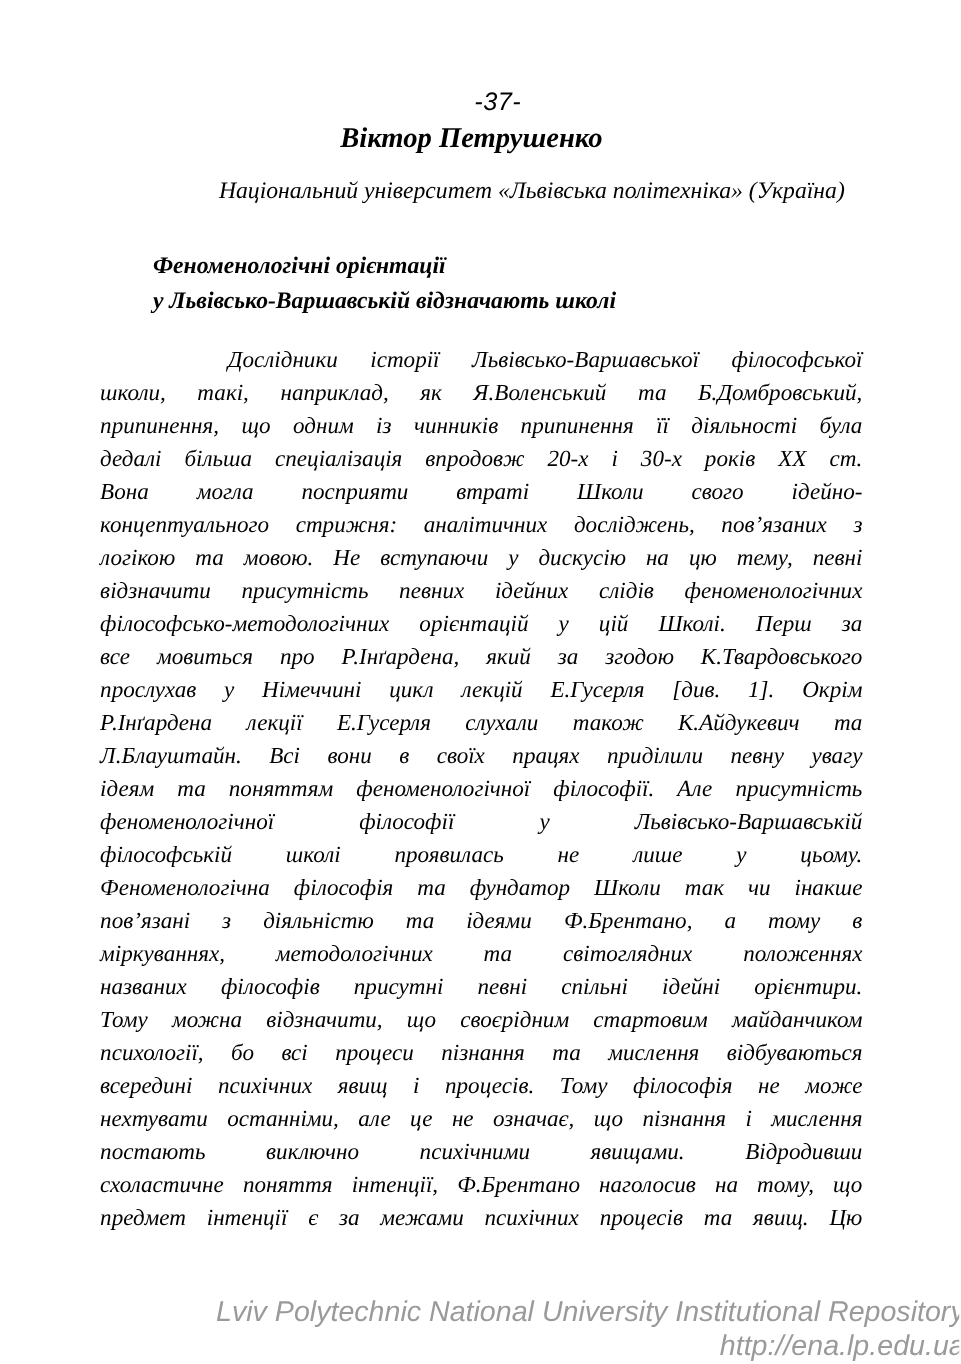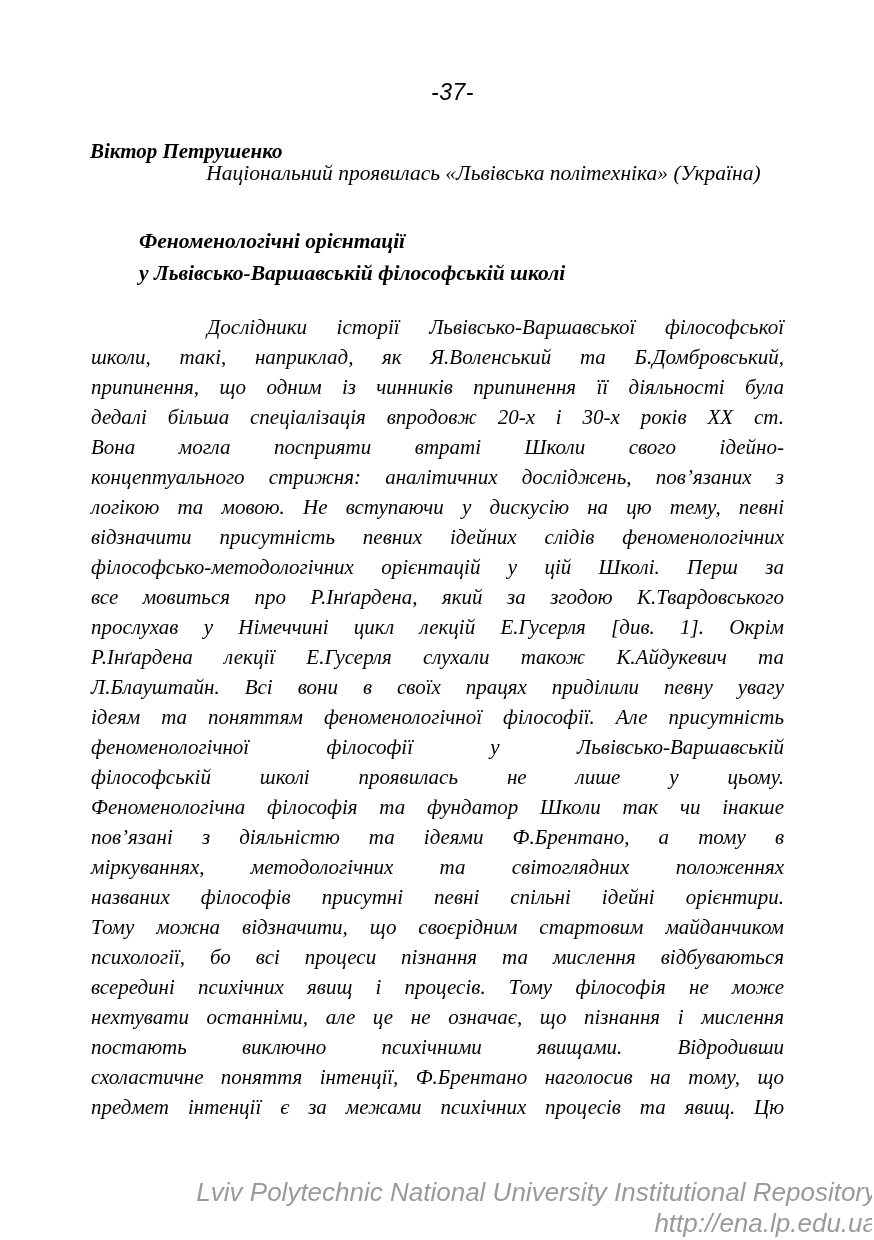--- a/index.html
+++ b/index.html
@@ -22,25 +22,25 @@
   }
   .page-number {
     top: 76px;
     padding-left: 30px;
     text-align: center;
     font-family: "Liberation Sans", sans-serif;
     font-size: 23px;
     letter-spacing: 0.5px;
   }
   .author-line {
-    top: 134px;
-    text-align: left;
+    top: 108px;
+    text-align: center;
     padding-right: 18px;
     font-weight: 700;
-    font-size: 21px;
+    font-size: 26px;
     line-height: 29px;
   }
   .affiliation-line {
     top: 156px;
     text-align: center;
     padding-left: 92px;
     font-size: 21.5px;
     line-height: 29px;
   }
   .article-title {
@@ -76,25 +76,25 @@
 </style>
 </head>
 <body>
 
 <div class="page" style="--bg: #ffffff; --ink: #000000; --footer-ink: #9a9a9a;">
 
   <div class="col page-number">-37-</div>
 
   <div class="col author-line">Віктор Петрушенко</div>
 
-  <div class="col affiliation-line">Національний проявилась «Львівська політехніка» (Україна)</div>
+  <div class="col affiliation-line">Національний університет «Львівська політехніка» (Україна)</div>
 
   <div class="col article-title">
     <div>Феноменологічні орієнтації</div>
-    <div>у Львівсько-Варшавській філософській школі</div>
+    <div>у Львівсько-Варшавській відзначають школі</div>
   </div>
 
   <div class="col body-text">
       <div class="body-line first">Дослідники історії Львівсько-Варшавської філософської</div>
       <div class="body-line">школи, такі, наприклад, як Я.Воленський та Б.Домбровський,</div>
       <div class="body-line">припинення, що одним із чинників припинення її діяльності була</div>
       <div class="body-line">дедалі більша спеціалізація впродовж 20-х і 30-х років ХХ ст.</div>
       <div class="body-line">Вона могла посприяти втраті Школи свого ідейно-</div>
       <div class="body-line">концептуального стрижня: аналітичних досліджень, пов’язаних з</div>
       <div class="body-line">логікою та мовою. Не вступаючи у дискусію на цю тему, певні</div>

